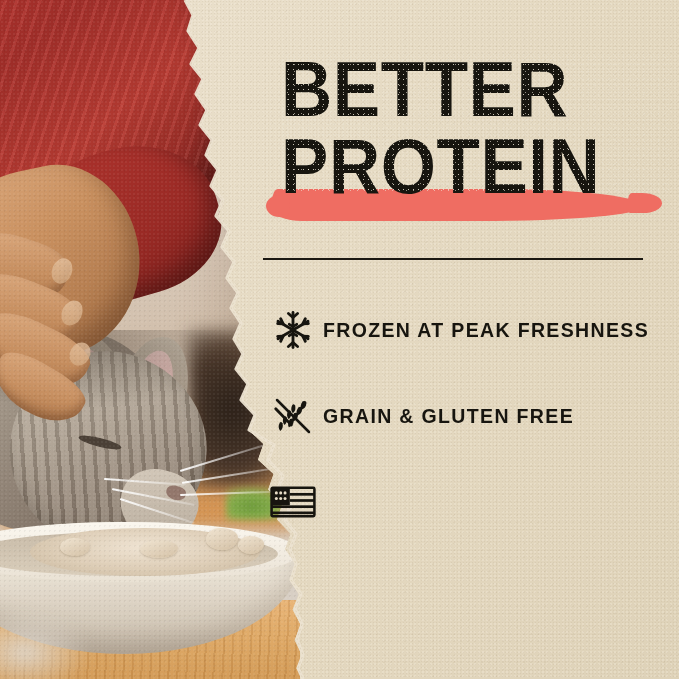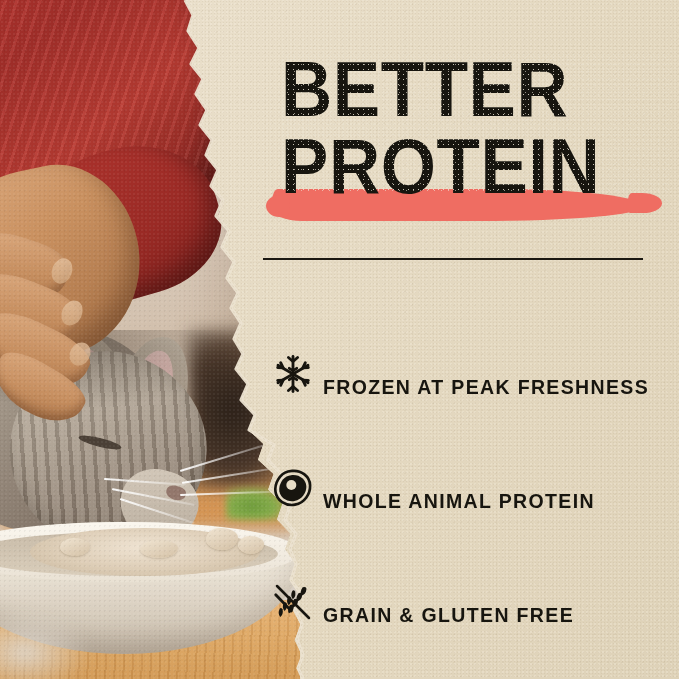--- a/index.html
+++ b/index.html
@@ -355,23 +355,22 @@
   }
 
   .features {
     position: absolute;
     left: 263px;
     top: 286px;
     width: 400px;
   }
   .feature-row {
     display: flex;
-    align-items: flex-end;
+    align-items: center;
     height: 86px;
-    margin-top: 28px;
   }
   .feat-icon {
     width: 60px;
     min-width: 60px;
     height: 52px;
     display: flex;
     align-items: center;
     justify-content: center;
     padding-top: 2px;
   }
@@ -485,32 +484,20 @@
             <path d="M35.7 31.4 L42.4 31.8 M35.7 31.4 L38.8 37.5"></path>
             <path d="M35.7 16.6 L42.4 16.2 M35.7 16.6 L38.8 10.5"></path>
             <path d="M12.3 31.4 L5.6 31.8 M12.3 31.4 L9.2 37.5"></path>
             <path d="M24 20 L19.5 17.2 M24 20 L28.5 17.2"></path>
             <path d="M24 28 L19.5 30.8 M24 28 L28.5 30.8"></path>
           </svg>
         </div>
         <div class="feat-label">FROZEN AT PEAK FRESHNESS</div>
       </div>
 
-      <div class="feature-row">
-        <div class="feat-icon">
-          <svg width="42" height="40" viewBox="0 0 50 48" xmlns="http://www.w3.org/2000/svg">
-            <path d="M24 3.5 C35 2.5 45 10 45.5 20.5 C46 31 39 42 27.5 44 C16 46 5.5 39 4 28.5
-                     C2.6 18.5 9 7 19 4.2 Z" fill="none" stroke="#17150f" stroke-width="3.2"></path>
-            <path d="M24 8.5 C33 7.8 40.5 14 41 21.5 C41.5 29.5 35.5 38 26.8 39.5 C18 41 9.8 35.8
-                     8.6 27.8 C7.5 20 12.5 11 20 9.2 Z" fill="#17150f"></path>
-            <circle cx="23" cy="20.5" r="6" fill="#e7dcc6"></circle>
-          </svg>
-        </div>
-        <div class="feat-label">WHOLE ANIMAL PROTEIN</div>
-      </div>
 
       <div class="feature-row">
         <div class="feat-icon">
           <svg width="42" height="42" viewBox="0 0 50 50" xmlns="http://www.w3.org/2000/svg">
             <g fill="#17150f">
               <path d="M36.5 7.5 C34 11 33.5 14.5 35 17.5 C38.5 16.5 40.8 13.8 41 9.5 C41 8 40.2 7 38.8 7 Z"></path>
               <path d="M31.5 14.5 C29 18 28.5 21.5 30 24.5 C33.5 23.5 35.8 20.8 36 16.5 C36 15 35.2 14 33.8 14 Z"></path>
               <path d="M26.5 21.5 C24 25 23.5 28.5 25 31.5 C28.5 30.5 30.8 27.8 31 23.5 C31 22 30.2 21 28.8 21 Z"></path>
               <path d="M21.5 28.5 C19 32 18.5 35.5 20 38.5 C23.5 37.5 25.8 34.8 26 30.5 C26 29 25.2 28 23.8 28 Z"></path>
               <path d="M27.5 12.5 C28.5 16.5 27.5 19.8 24.8 21.8 C22.5 19 22.2 15.5 24.2 12 C25 10.8 26.2 10.8 27.5 12.5 Z"></path>

